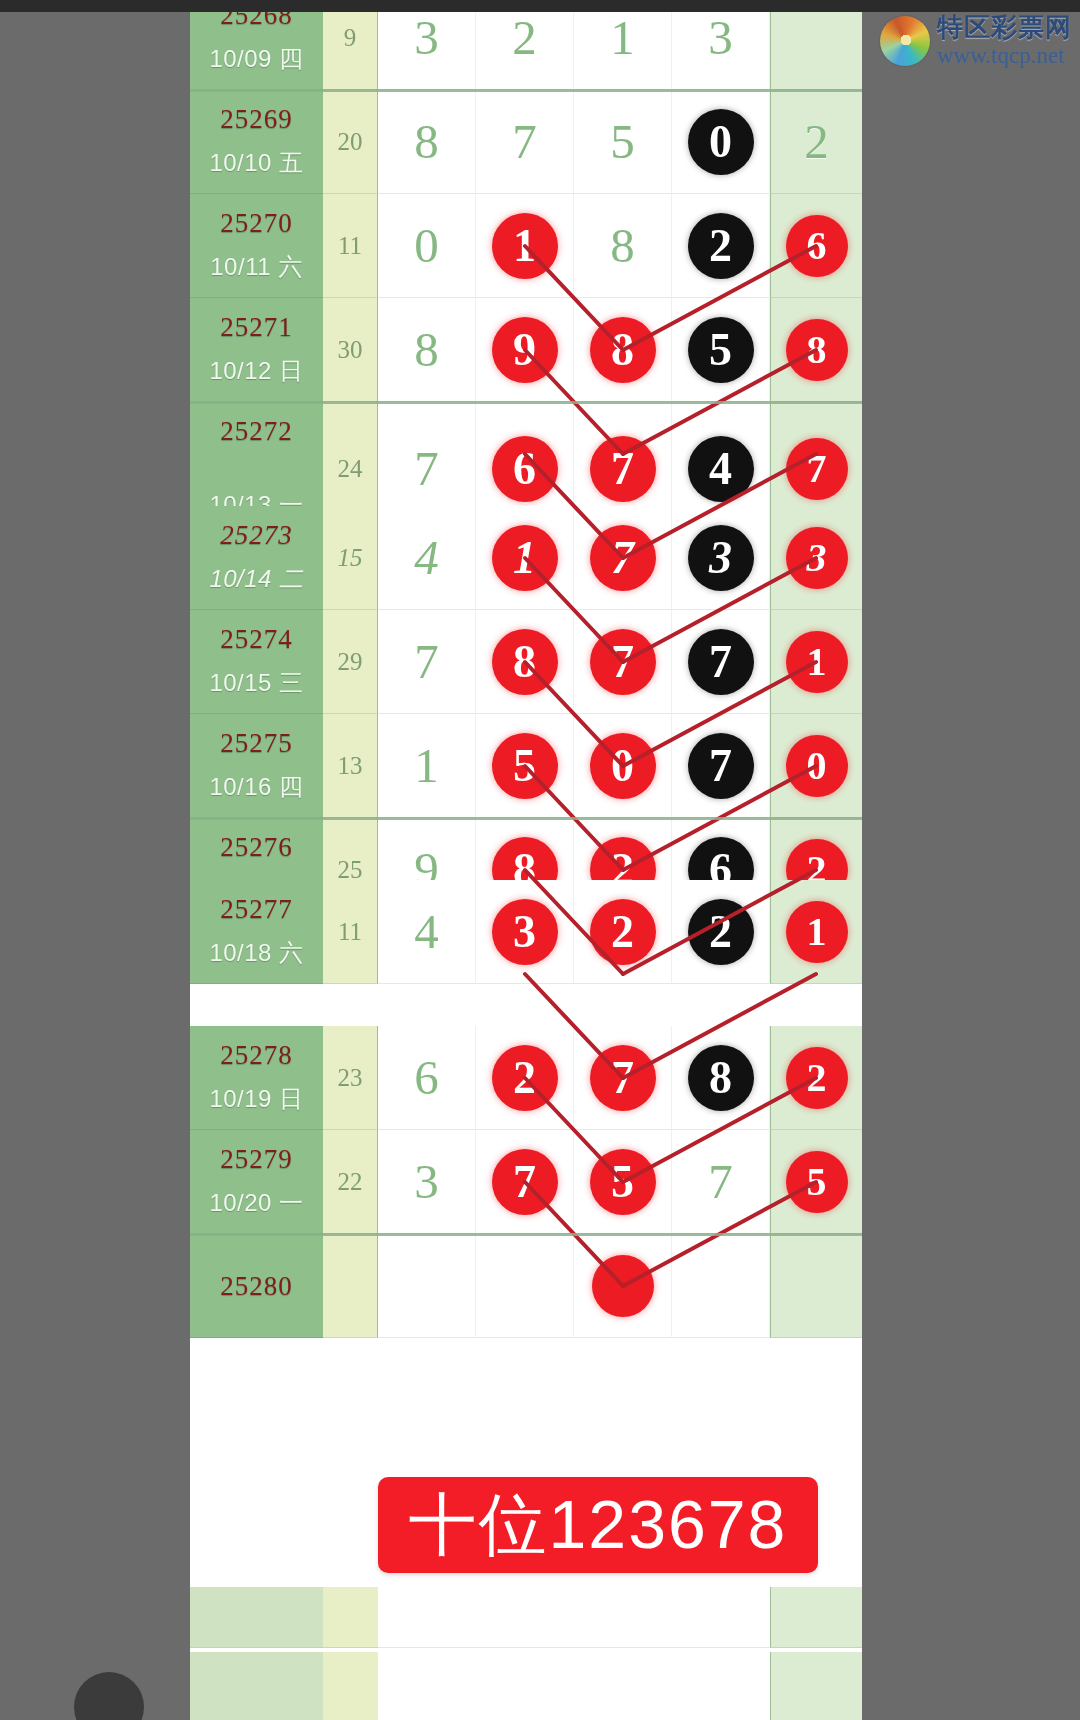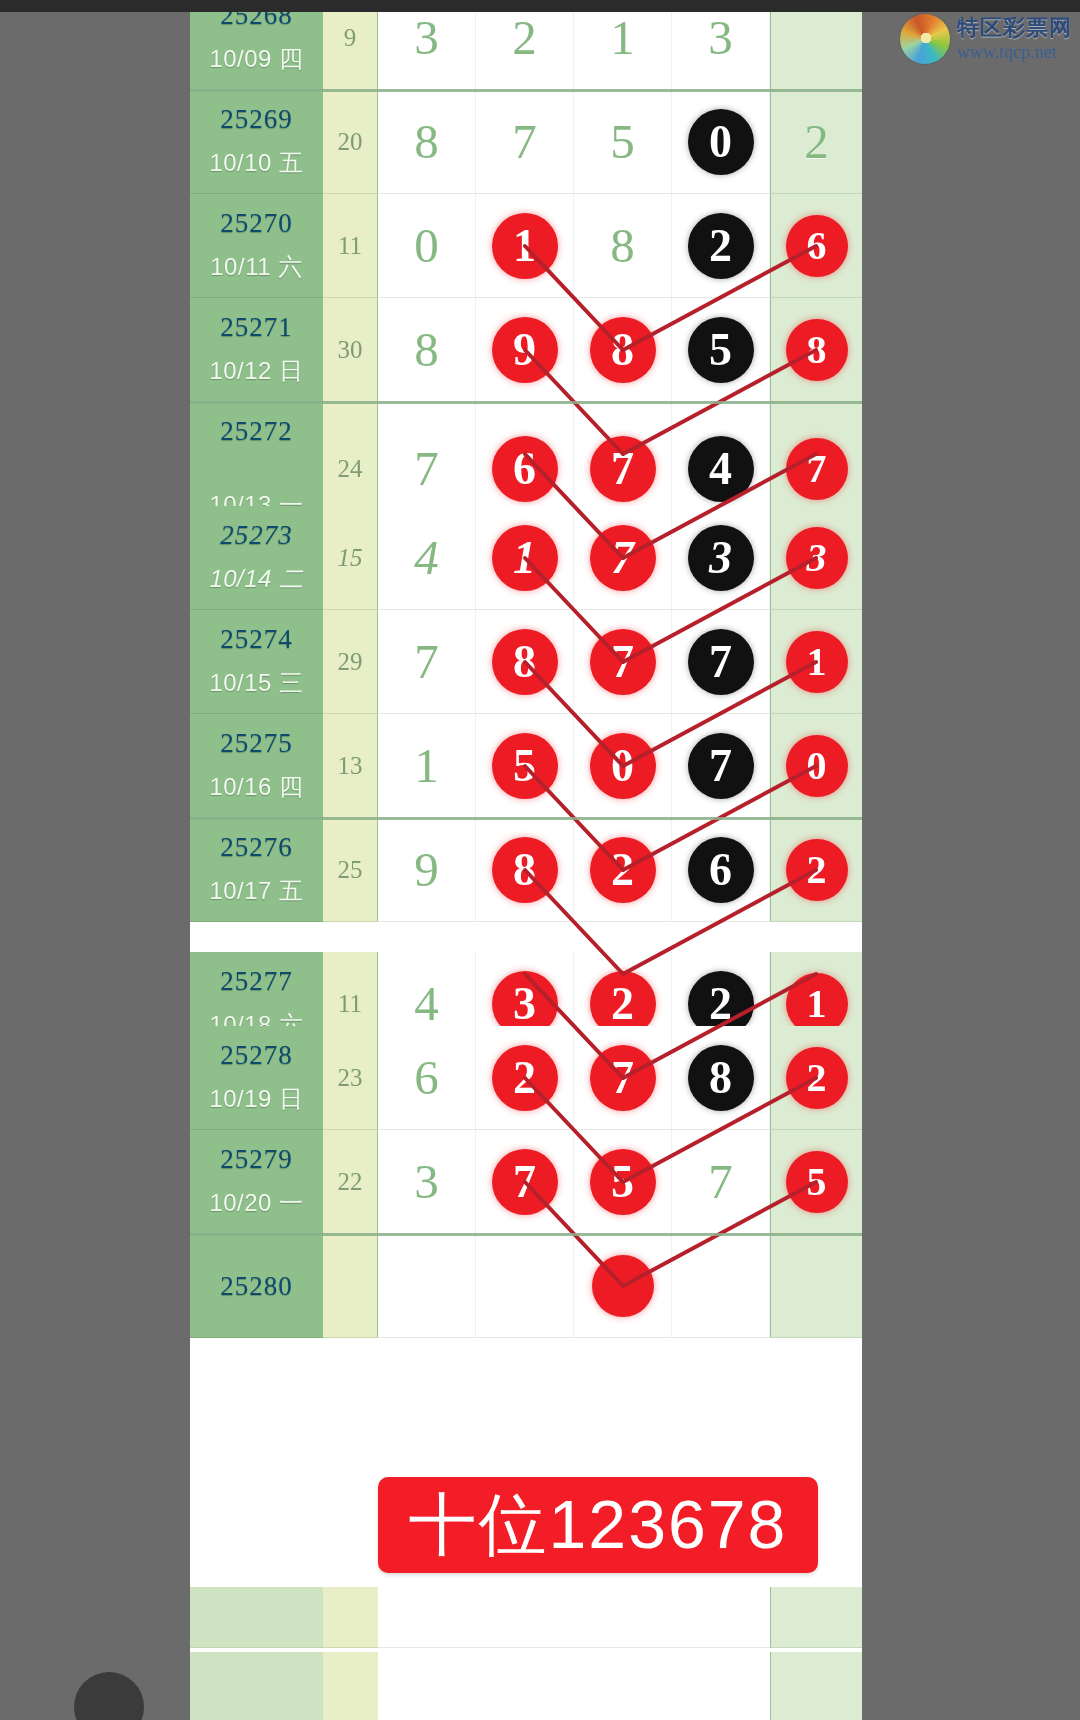--- a/index.html
+++ b/index.html
@@ -30,21 +30,21 @@
   .c-sum{left:133px;width:55px;background:#e8eec6;border-bottom:1px solid #cfd9ad;border-right:1px solid #9cbf95;}
   .c-d{background:#ffffff;border-bottom:1px solid #e4e9e4;border-right:1px solid #eef1ee;}
   .c-d1{left:188px;width:98px;}
   .c-d2{left:286px;width:98px;}
   .c-d3{left:384px;width:98px;}
   .c-d4{left:482px;width:98px;}
   .c-d5{left:580px;width:92px;background:#dcecd2;border-left:1px solid #9cbf95;border-bottom:1px solid #c2d8b6;border-right:none;}
 
   .issue-no{
     position:absolute;left:0;right:0;top:14px;text-align:center;
-    color:#0c4a6e;font-size:27px;letter-spacing:1px;
+    color:#7f1d1d;font-size:27px;letter-spacing:1px;
     text-shadow:0 1px 1px rgba(0,0,0,.25);
   }
   .issue-date{
     position:absolute;left:0;right:0;bottom:14px;text-align:center;
     color:#f1f9ee;font-size:24px;letter-spacing:.5px;
     font-family:"Liberation Sans",sans-serif;
     text-shadow:0 1px 1px rgba(0,0,0,.25);
   }
   .issue-no.solo{top:50%;transform:translateY(-50%);}
 
@@ -96,23 +96,23 @@
 
   
   .watermark{position:absolute;right:8px;top:14px;display:flex;align-items:center;z-index:60;}
   .wm-logo{width:50px;height:50px;border-radius:50%;flex:0 0 auto;
     background:
       radial-gradient(circle at 52% 48%, #f2e9a8 0 14%, rgba(0,0,0,0) 15%),
       conic-gradient(from 20deg, #e07a2f, #e8c84a, #8cc63f, #39b8c6, #4aa3d8, #9bd3a0, #e0a63a, #c8572a, #e07a2f);
     box-shadow:0 0 2px rgba(0,0,0,.25);
   }
   .wm-text{margin-left:7px;display:flex;flex-direction:column;line-height:1;}
-  .wm-cn{color:#2c4a7a;font-size:22px;font-weight:bold;letter-spacing:1px;
+  .wm-cn{color:#2c4a7a;font-size:26px;font-weight:bold;letter-spacing:1px;
     font-family:"Liberation Sans",sans-serif;text-shadow:0 1px 1px rgba(255,255,255,.5);}
-  .wm-url{color:#3a5f96;font-size:18px;margin-top:4px;font-family:"Liberation Serif",serif;}
+  .wm-url{color:#3a5f96;font-size:23px;margin-top:4px;font-family:"Liberation Serif",serif;}
 
   
   .fab{position:absolute;left:74px;bottom:-22px;width:70px;height:70px;border-radius:50%;
     background:#3b3b3b;z-index:50;}
 </style>
 </head>
 <body>
 
 <div class="top-strip"></div>
 
@@ -327,21 +327,21 @@
           <div class="cell c-d c-d3">
             <div class="digit red">2</div>
           </div>
           <div class="cell c-d c-d4">
             <div class="digit black">6</div>
           </div>
           <div class="cell c-d c-d5">
             <div class="digit red">2</div>
           </div>
         </div>
-        <div class="row" style="top: 940px; height: 104px; padding-left: 46px;">
+        <div class="row" style="top: 868px; height: 104px; padding-left: 46px;">
           <div class="cell c-issue">
             <div class="issue-no">25277</div>
             <div class="issue-date">10/18 六</div>
           </div>
           <div class="cell c-sum">
             <div class="sum-val">11</div>
           </div>
           <div class="cell c-d c-d1">
             <div class="digit plain">4</div>
           </div>

